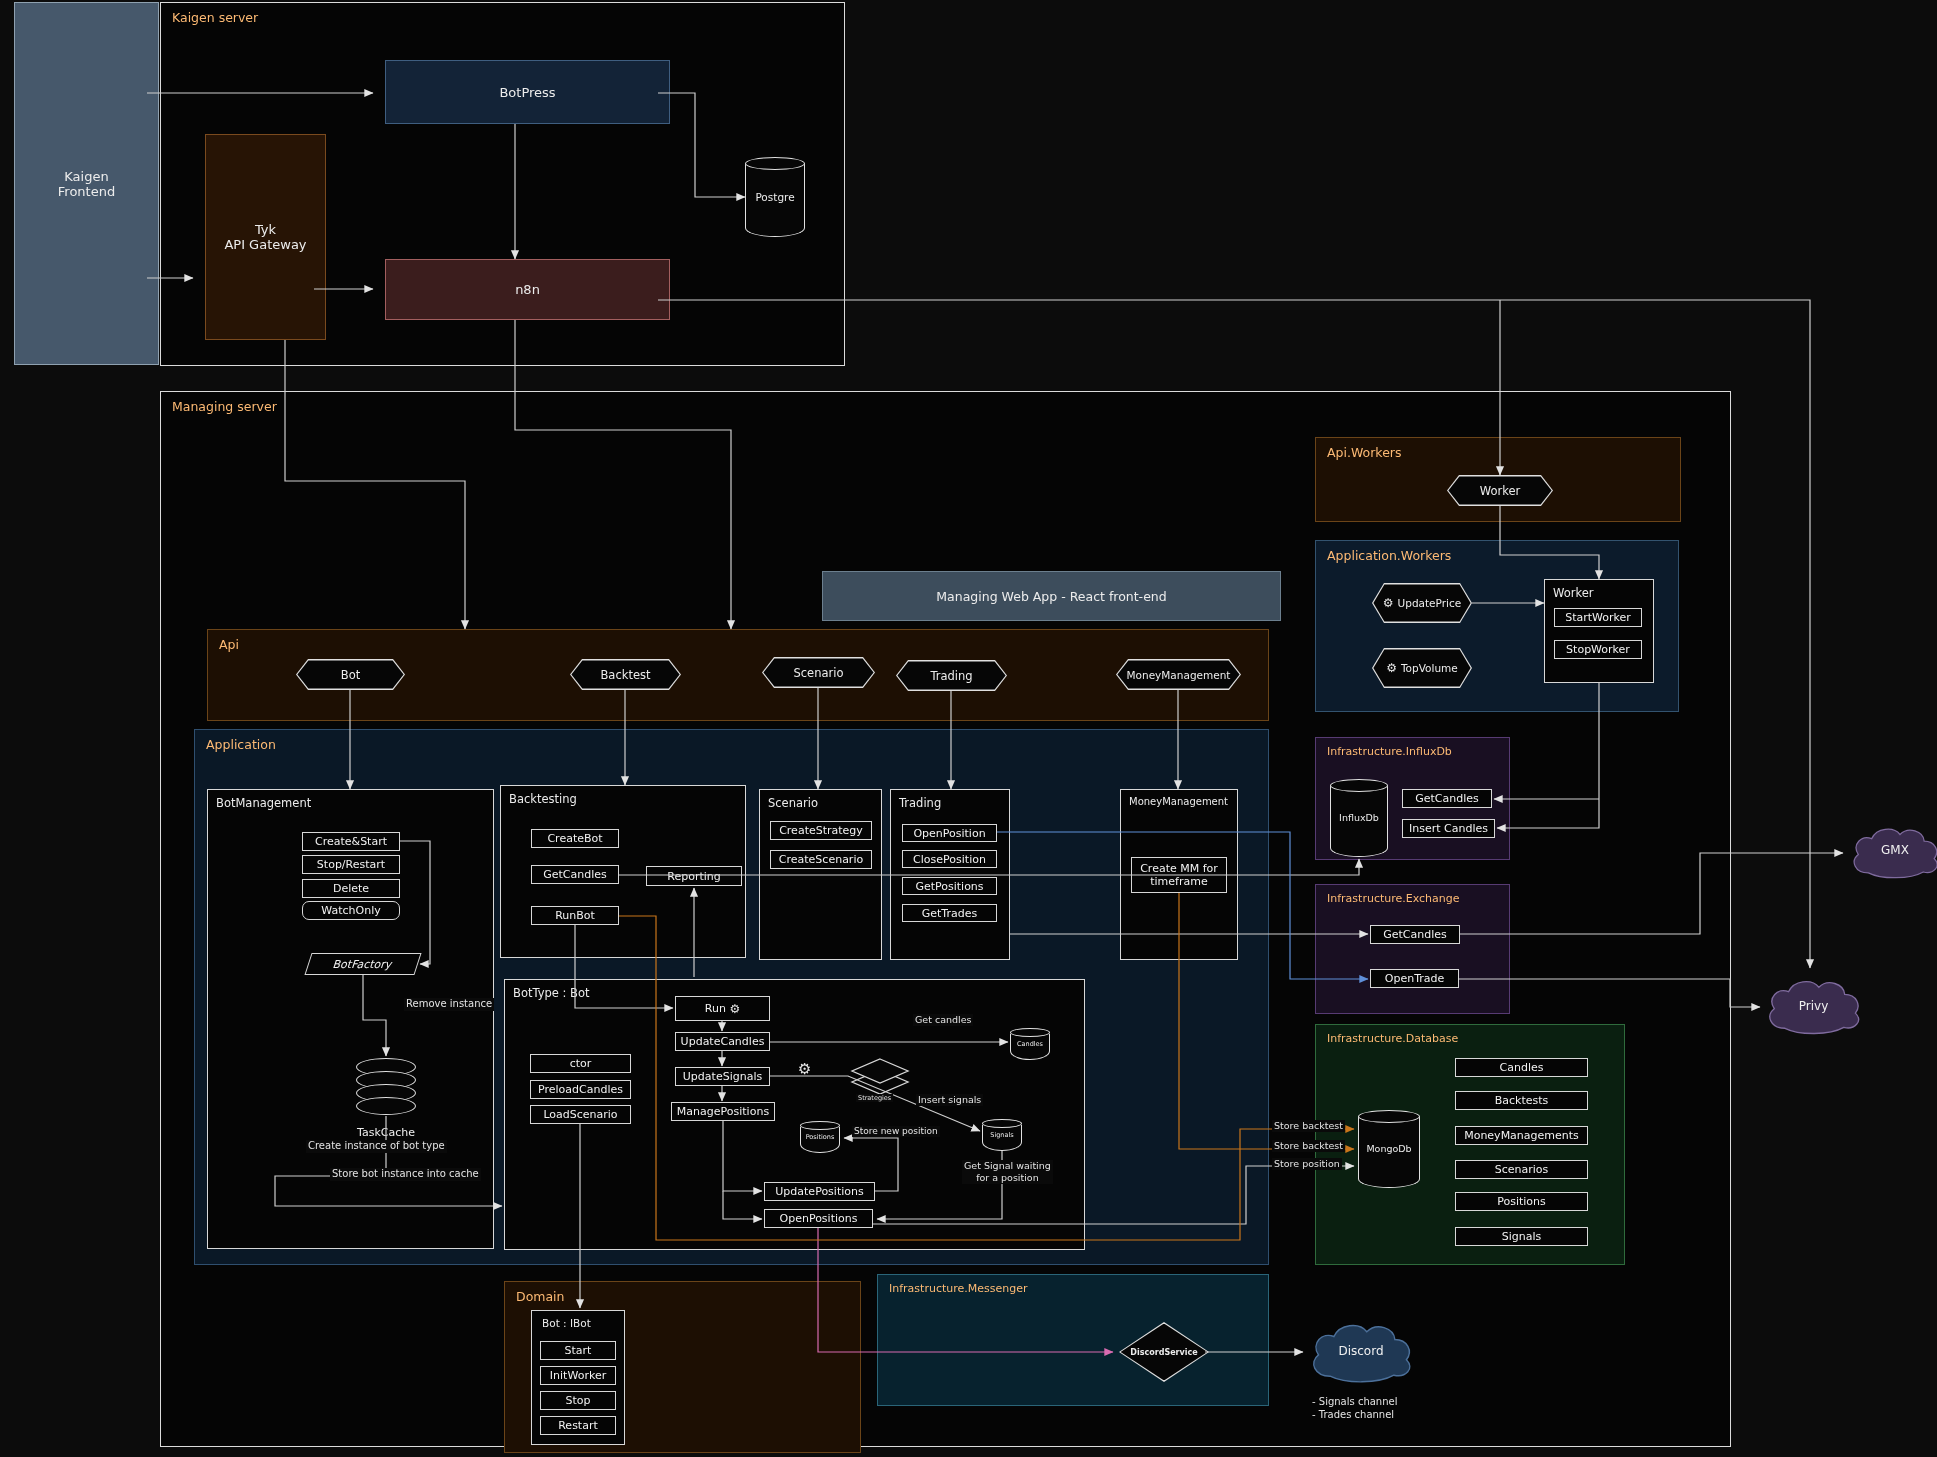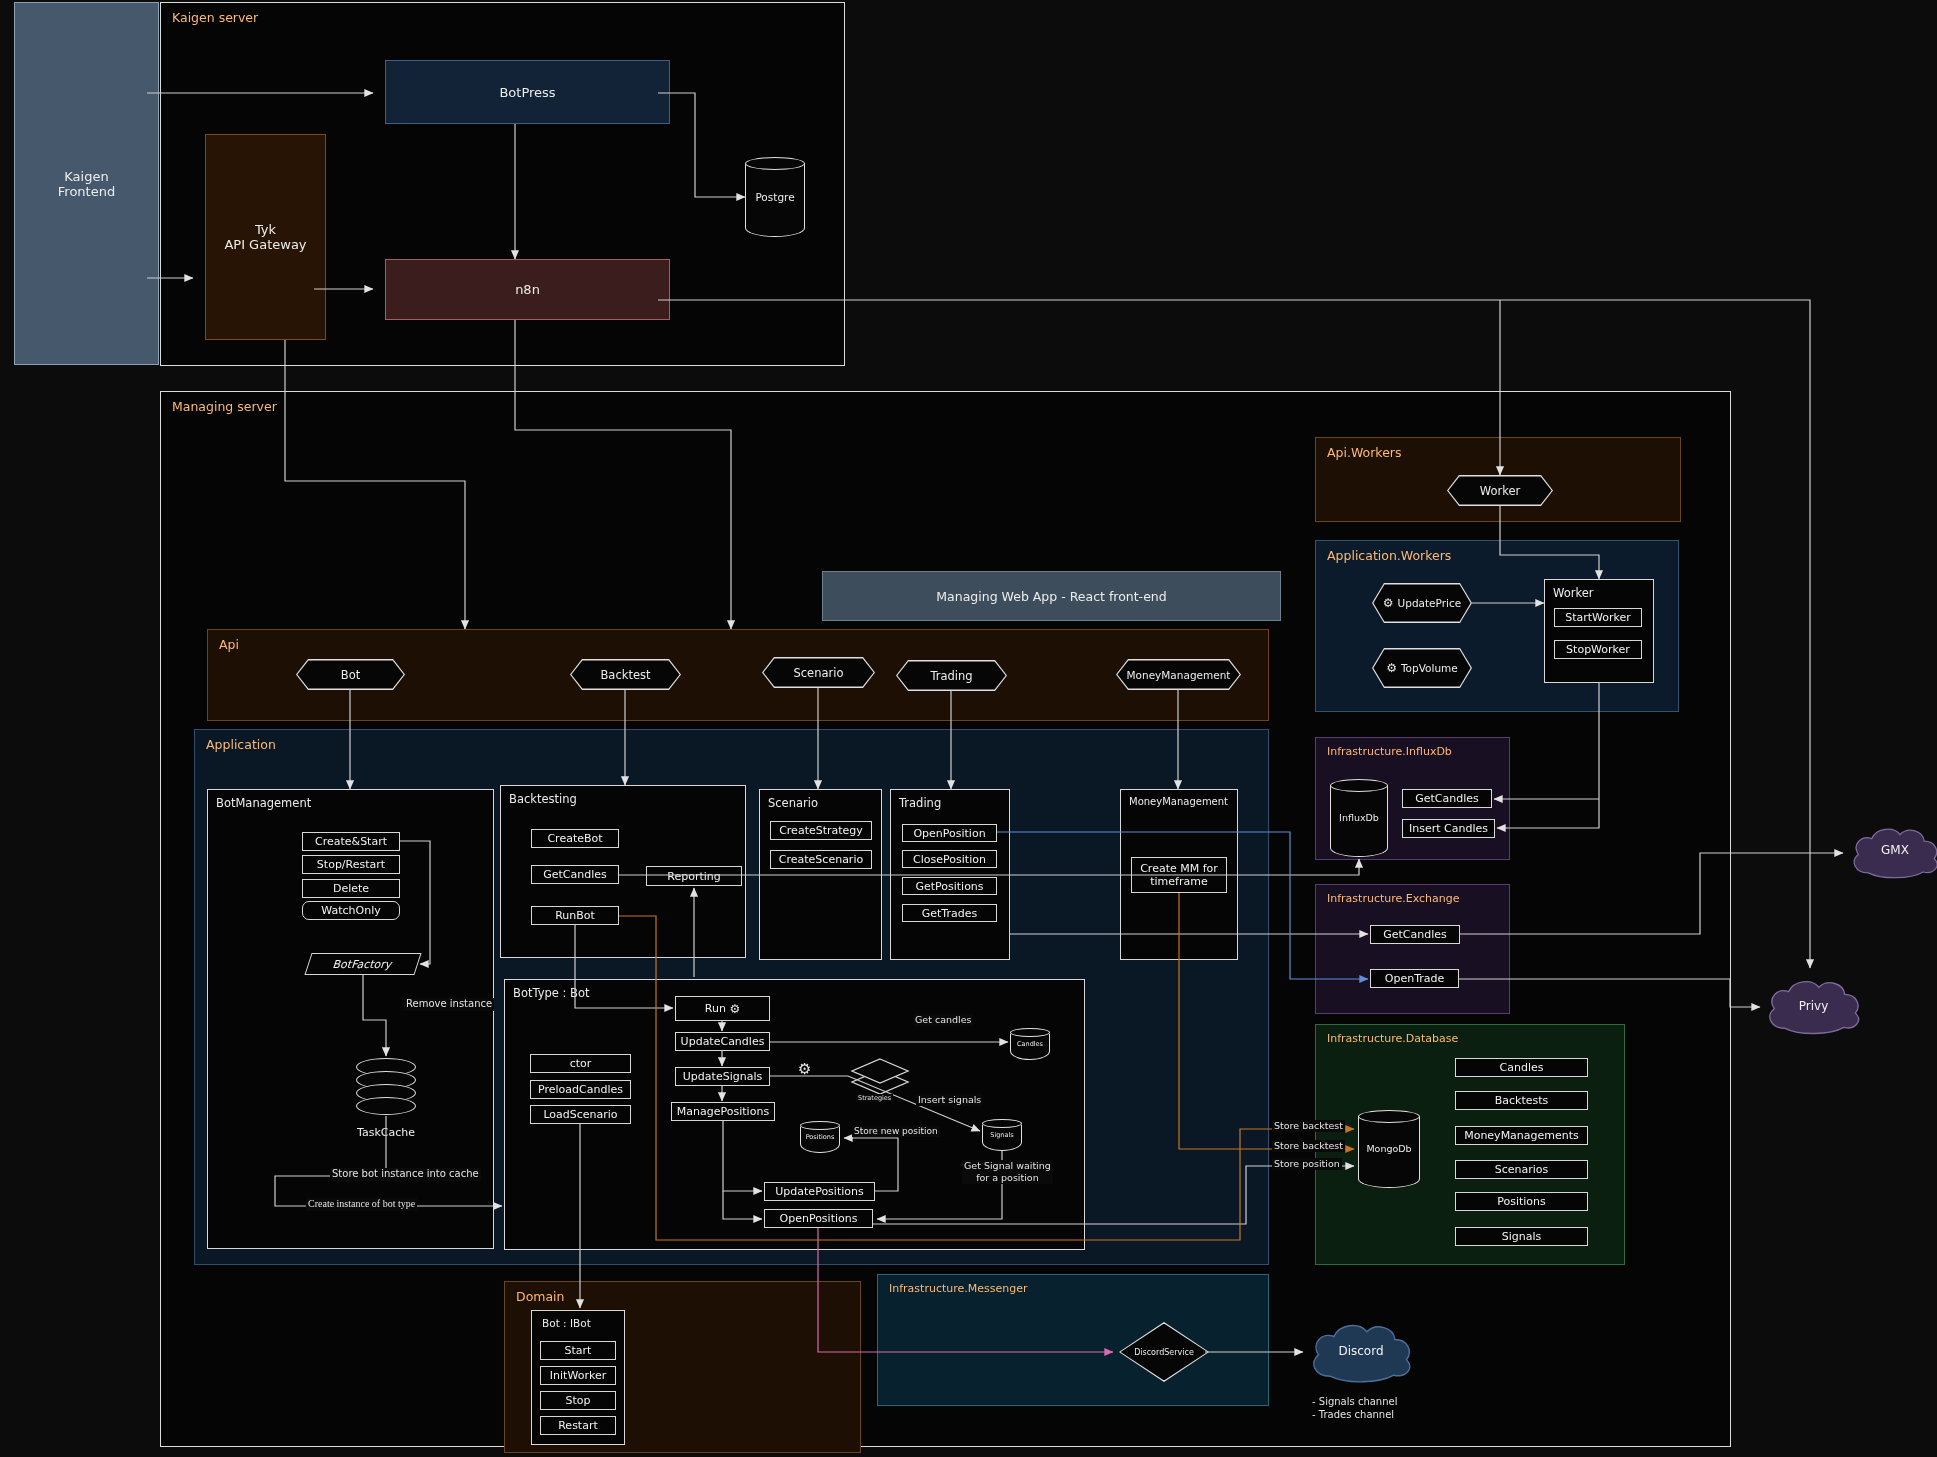--- a/index.html
+++ b/index.html
@@ -266,21 +266,21 @@
     <div class="t" style="font-size:10.5px;left:10px;">Bot : IBot</div>
   </div>
   <div class="btn" style="left:540px;top:1341px;width:76px;height:19px;">Start</div>
   <div class="btn" style="left:540px;top:1366px;width:76px;height:19px;">InitWorker</div>
   <div class="btn" style="left:540px;top:1391px;width:76px;height:19px;">Stop</div>
   <div class="btn" style="left:540px;top:1416px;width:76px;height:19px;">Restart</div>
 
   <div class="cont" style="left:877px;top:1274px;width:392px;height:132px;background:#07222e;border-color:#2a6578;">
     <div class="t" style="font-size:11px;">Infrastructure.Messenger</div>
   </div>
-  <div class="diam" style="left:1119px;top:1322px;width:90px;height:60px;">
+  <div class="diam" style="left:1119px;top:1322px;width:90px;height:60px;font-weight:bold;">
     <div class="db2"></div>
     <div class="df">
       <span style="font-size:8px;">DiscordService</span>
     </div>
   </div>
 
   <svg class="wires" style="left:1845px;top:815px;pointer-events:auto;" width="100" height="74" viewBox="0 0 120 74">
     <path d="M28 62 C12 62 6 48 16 40 C8 28 20 16 32 21 C38 8 58 6 66 16 C76 6 94 12 95 24 C108 24 114 36 107 45 C116 54 106 64 94 61 C78 70 44 70 28 62 Z" fill="#3a2c4e" stroke="#7f6b9e" stroke-width="1.5"></path>
   </svg>
   <div class="nodelabel" style="left:1845px;top:843px;width:100px;">GMX</div>
@@ -352,21 +352,21 @@
       <polyline points="873,1224 1246,1224 1246,1166 1354,1166" marker-end="url(#mw)"></polyline>
     </g>
     <polyline points="997,832 1290,832 1290,979 1368,979" fill="none" stroke="#5f8fd8" stroke-width="1.2" marker-end="url(#mb)"></polyline>
     <polyline points="818,1228 818,1352 1113,1352" fill="none" stroke="#d86bb0" stroke-width="1.2" marker-end="url(#mp)"></polyline>
     <polyline points="619,916 656,916 656,1240 1240,1240 1240,1129 1354,1129" fill="none" stroke="#c9761b" stroke-width="1.2" marker-end="url(#mo)"></polyline>
     <polyline points="1179,893 1179,1149 1354,1149" fill="none" stroke="#c9761b" stroke-width="1.2" marker-end="url(#mo)"></polyline>
   </svg>
 
   <div class="elabel" style="left:404px;top:998px;">Remove instance</div>
   <div class="elabel" style="left:330px;top:1168px;">Store bot instance into cache</div>
-  <div class="elabel" style="left:306px;top:1198px;font-family:Liberation Serif, serif;">Create instance of bot type</div>
+  <div class="elabel" style="left:306px;top:1140px;">Create instance of bot type</div>
   <div class="elabel" style="left:913px;top:1014px;font-size:9.5px;">Get candles</div>
   <div class="elabel" style="left:916px;top:1094px;font-size:9.5px;">Insert signals</div>
   <div class="elabel" style="left:852px;top:1126px;font-size:9px;">Store new position</div>
   <div class="elabel" style="left:962px;top:1160px;font-size:9.5px;text-align:center;">Get Signal waiting
 for a position</div>
   <div class="elabel" style="left:856px;top:1094px;font-size:6.5px;">Strategies</div>
   <div class="elabel" style="left:1272px;top:1120px;font-size:9.5px;">Store backtest</div>
   <div class="elabel" style="left:1272px;top:1140px;font-size:9.5px;">Store backtest</div>
   <div class="elabel" style="left:1272px;top:1158px;font-size:9.5px;">Store position</div>
   <div class="elabel" style="left:1310px;top:1396px;background:transparent;">- Signals channel

